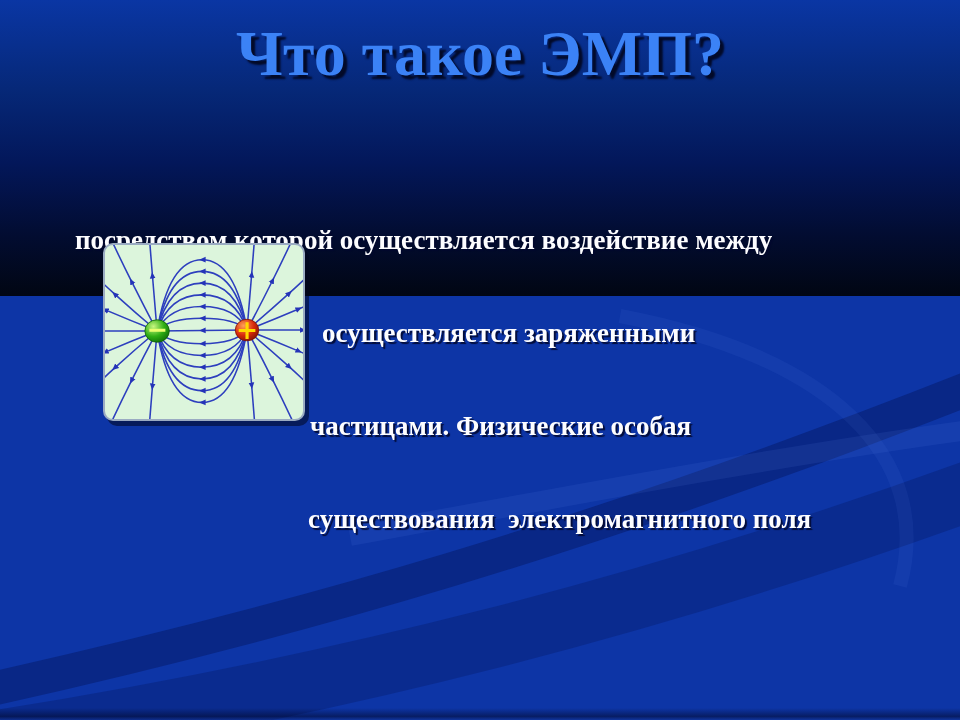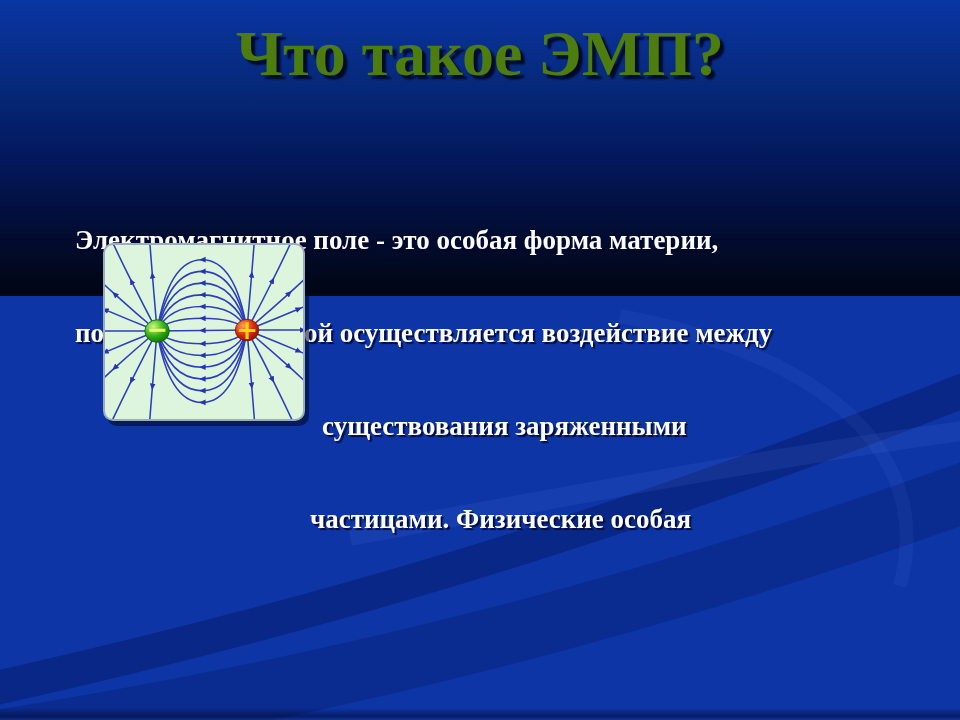--- a/index.html
+++ b/index.html
@@ -6,21 +6,21 @@
   body{width:960px;height:720px;position:relative;overflow:hidden;
        font-family:"Liberation Serif","DejaVu Serif",serif;}
   .bg-top{position:absolute;left:0;top:0;width:960px;height:296px;
     background:linear-gradient(180deg,#0a36a4 0%,#073minus 0%,#062878 30%,#03175a 55%,#020c30 80%,#010613 100%);
     background:linear-gradient(180deg,#0a36a4 0%,#062878 30%,#03175a 55%,#020c30 80%,#010613 100%);}
   .bg-bottom{position:absolute;left:0;top:296px;width:960px;height:424px;background:#0d35a6;}
   .swirls{position:absolute;left:0;top:296px;width:960px;height:424px;display:block;}
   .bottom-edge{position:absolute;left:0;bottom:0;width:960px;height:12px;
     background:linear-gradient(180deg,rgba(1,5,35,0) 0%,rgba(1,5,35,.5) 70%,rgba(20,50,140,.35) 100%);}
   .title{position:absolute;left:0;top:16px;width:960px;text-align:center;
-    font-size:64px;font-weight:bold;line-height:76px;color:#4d7c0f;
+    font-size:64px;font-weight:bold;line-height:76px;color:#3b82f6;
     text-shadow:4px 4px 2px #030a28;white-space:pre;}
   .body-text{position:absolute;left:75px;top:163px;width:880px;
     font-size:27px;font-weight:bold;line-height:31px;color:#fdfdff;
     text-shadow:2px 2px 1px rgba(2,8,45,.9);white-space:pre;}
   .line{height:31px;}
   .figure{position:absolute;left:103px;top:243px;width:202px;height:178px;
     background:#dcf5dc;border:2px solid #9aabc2;border-radius:10px;
     box-shadow:4px 5px 0 rgba(2,6,30,.55);box-sizing:border-box;overflow:hidden;}
   .figure svg{display:block;width:100%;height:100%;}
   #flines path{fill:none;stroke:#2d3fbe;stroke-width:1.6;stroke-linecap:round;}
@@ -35,24 +35,24 @@
 <svg class="swirls" viewBox="0 0 960 424" preserveAspectRatio="none" aria-hidden="true">
   <path d="M -40 400 C 280 330 600 240 1000 80" fill="none" stroke="rgba(3,15,75,0.35)" stroke-width="34"></path>
   <path d="M -40 450 C 320 395 660 310 1010 180" fill="none" stroke="rgba(3,15,75,0.25)" stroke-width="60"></path>
   <path d="M 350 240 C 620 190 840 150 1000 130" fill="none" stroke="rgba(110,150,250,0.10)" stroke-width="20"></path>
   <path d="M 620 20 C 830 60 935 160 900 290" fill="none" stroke="rgba(110,150,250,0.07)" stroke-width="14"></path>
 </svg>
 
 <div class="title">Что такое ЭМП?</div>
 
 <div class="body-text">
-  <div class="line">Электромагнитное поле - это особая форма материи,</div>
   <div class="line">посредством которой осуществляется воздействие между</div>
-  <div class="line" style="margin-left:247px">существования заряженными</div>
+  <div class="line" style="margin-left:247px">осуществляется заряженными</div>
   <div class="line" style="margin-left:235px">частицами. Физические особая</div>
+  <div class="line" style="margin-left:233px">существования  электромагнитного поля</div>
   
   
   
   
   
   
   
   
   
   

